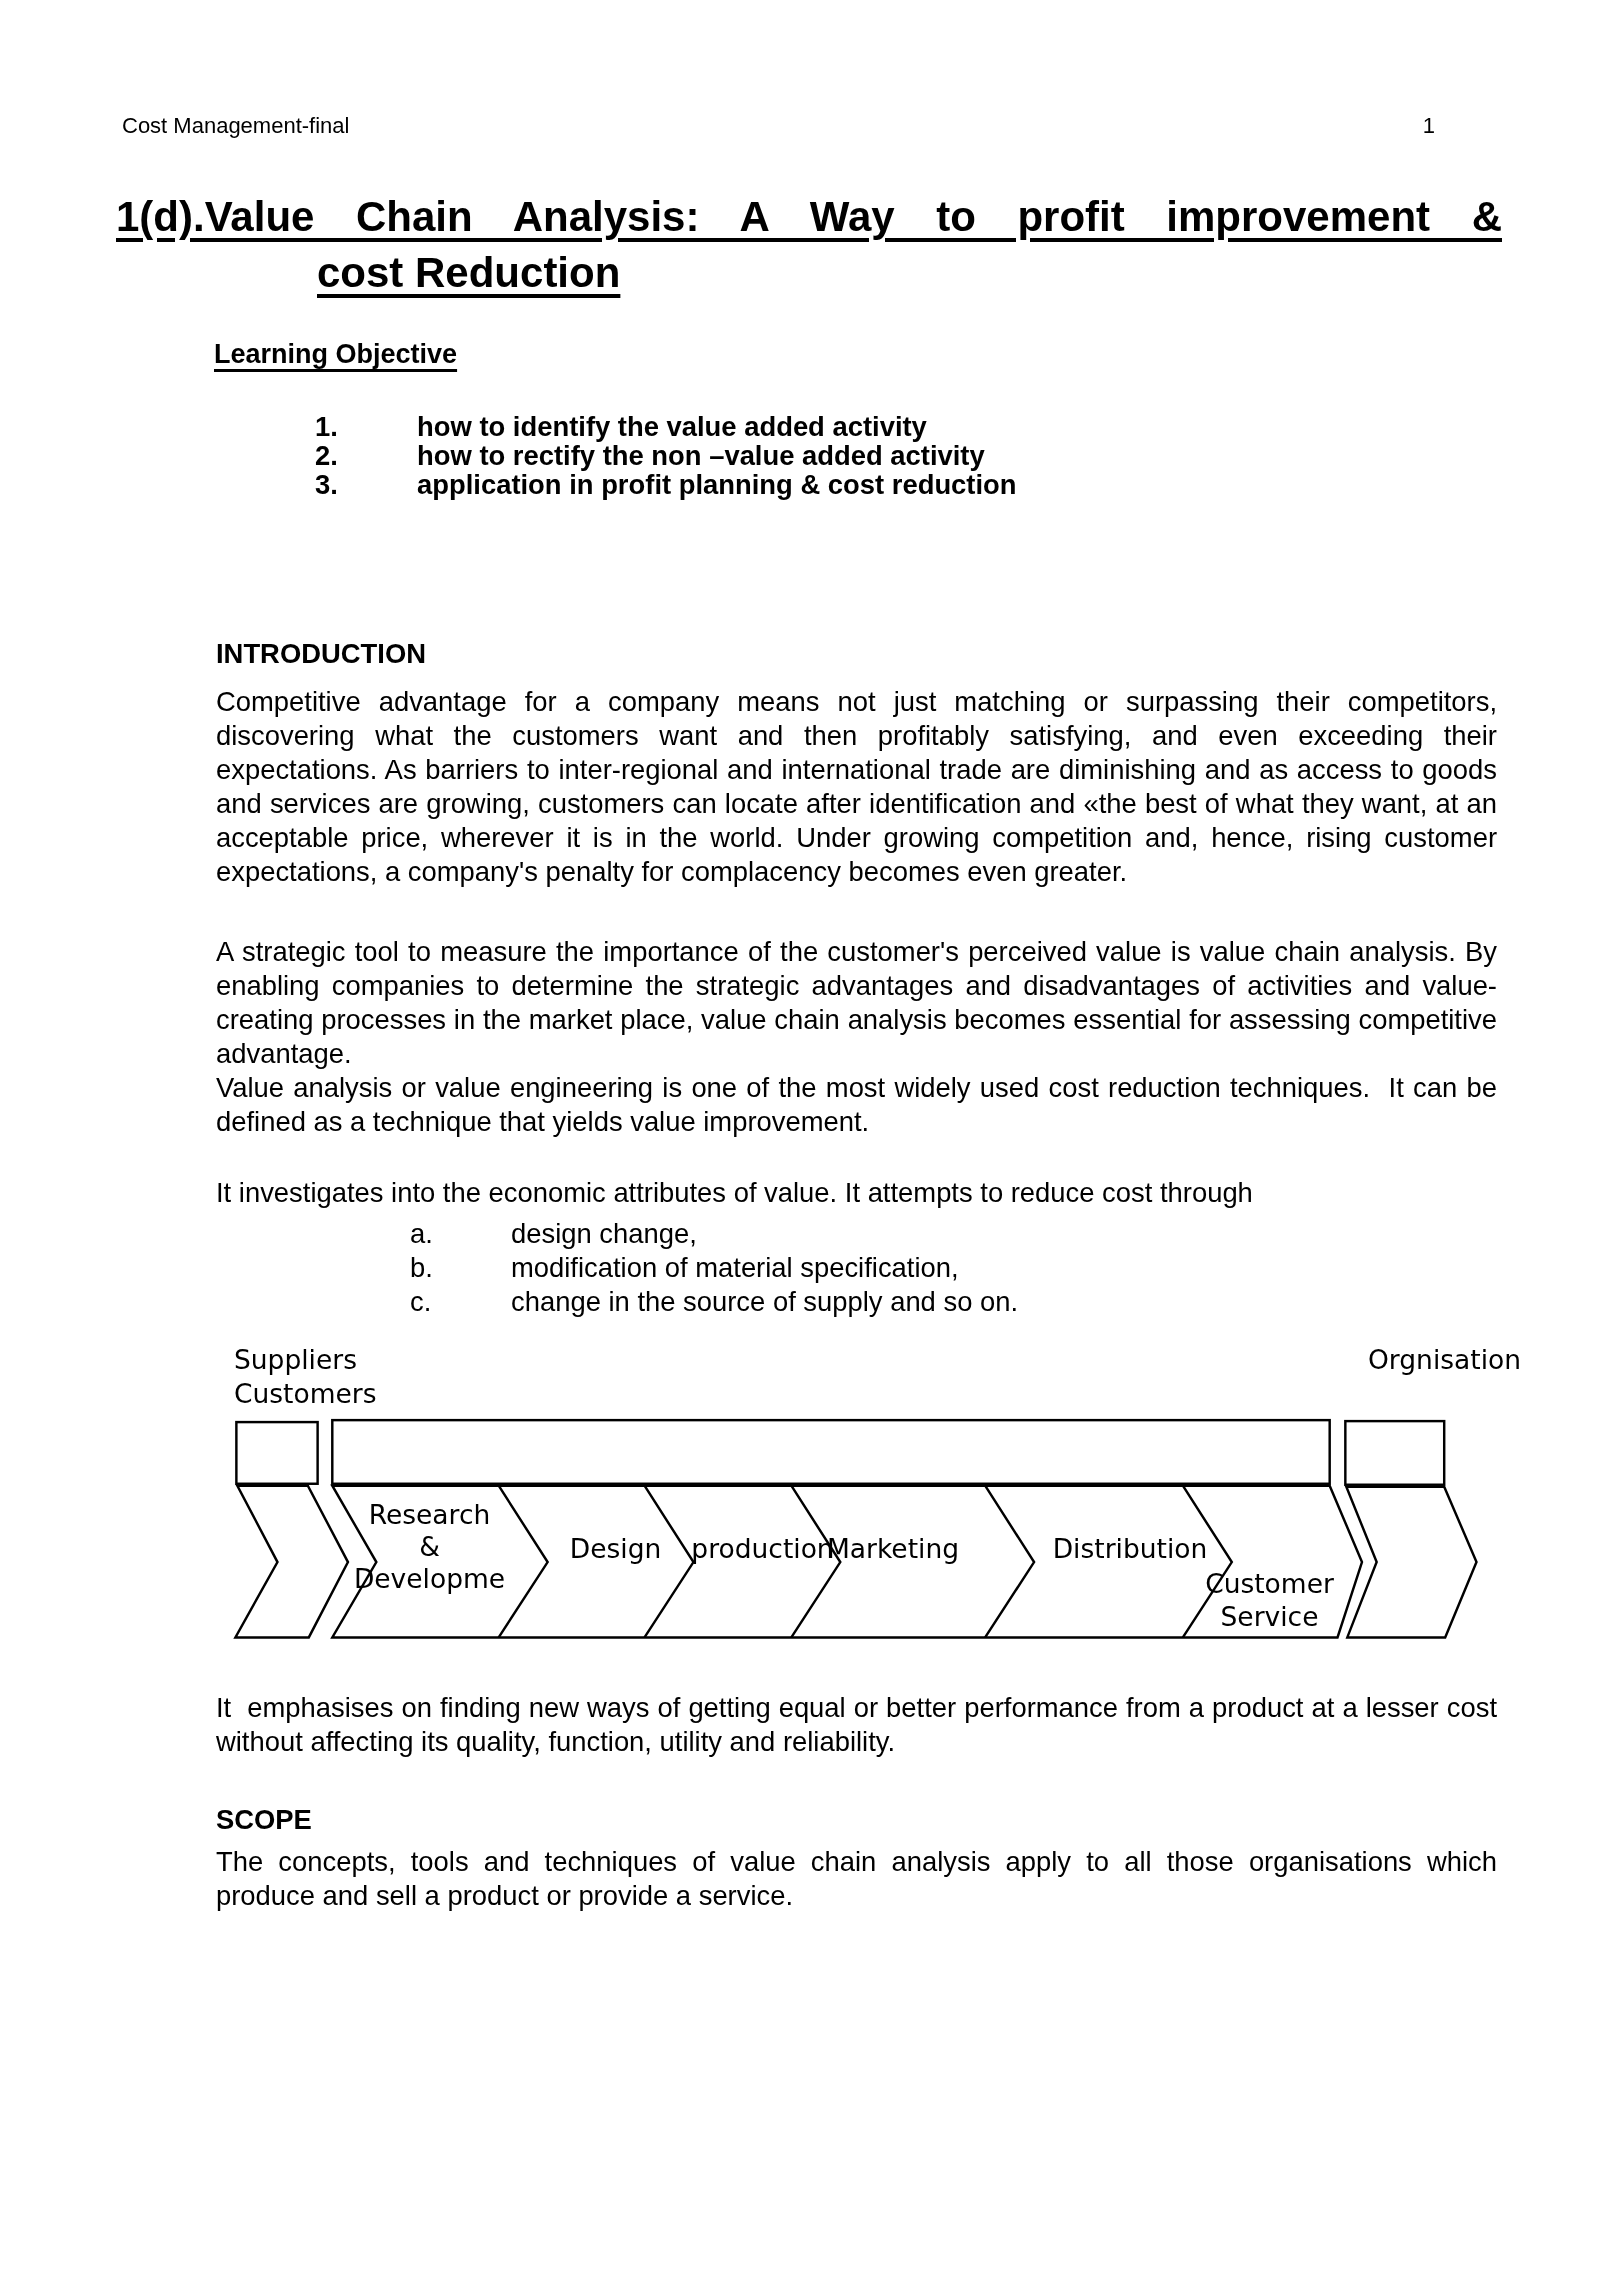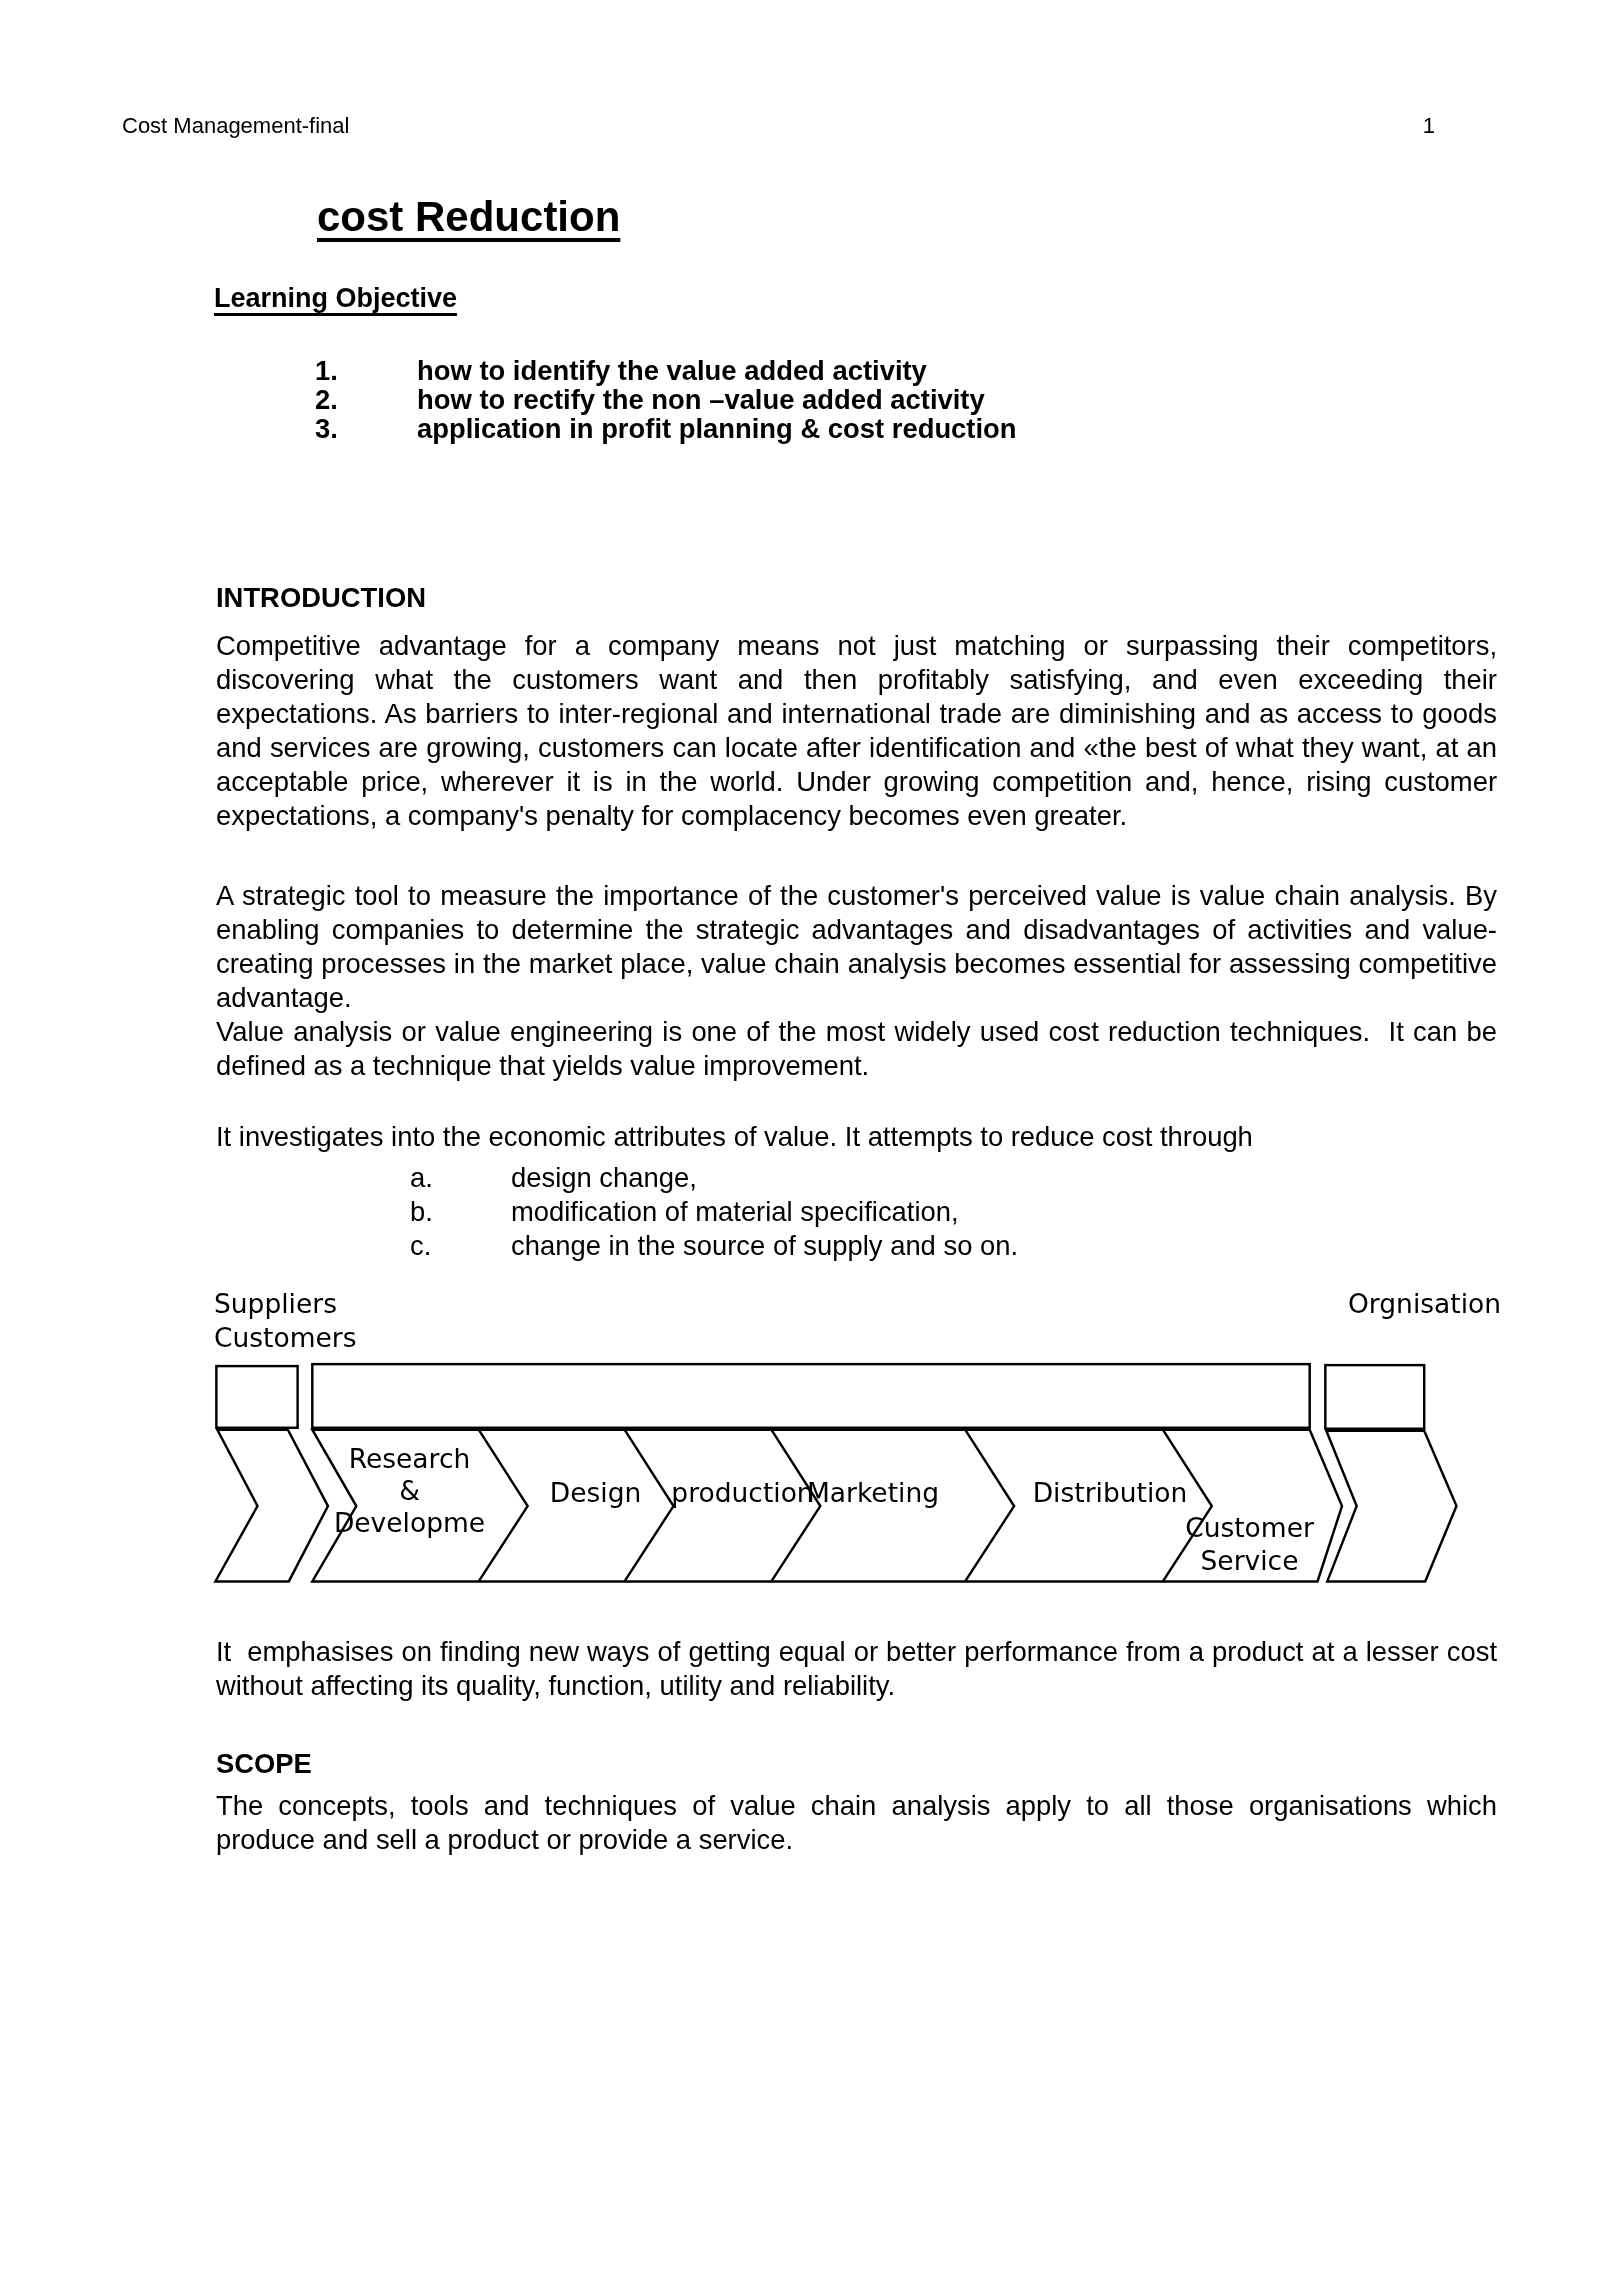--- a/index.html
+++ b/index.html
@@ -62,21 +62,21 @@
   .abc-row{display:flex;}
   .abc-letter{width:101px;flex:0 0 101px;}
   .emphasise{margin-top:34px;}
   .scope-p1{margin-top:11.8px;}
   .scope-p2{margin-top:7.8px;}
   
   .diagram{
     position:relative;margin-top:14.7px;
     width:1424px;height:323px;
     font-family:"DejaVu Sans",sans-serif;
-    font-size:26.5px;line-height:32px;
+    font-size:26.5px;line-height:32px;margin-left:20px;
   }
   .diagram svg{position:absolute;left:0;top:0;}
   .dlabel{position:absolute;white-space:nowrap;}
   .suppliers-label{left:214px;top:9.8px;}
   .customers-label{left:214px;top:44px;}
   .organisation-label{left:1348px;top:9.8px;}
   .stage{position:absolute;text-align:center;}
   .stage-rd{left:319px;top:165px;width:181px;}
   .stage-design{left:522px;top:199px;width:147px;}
   .stage-production{left:668px;top:199px;width:149px;}
@@ -88,20 +88,21 @@
 <body>
 
 <div class="page">
 
   <div class="page-header">
     <span>Cost Management-final</span>
     <span>1</span>
   </div>
 
   <div class="main-title">
+    <div class="title-line-1">1(d).Value Chain Analysis: A Way to profit improvement &amp;</div>
     <div class="title-line-2">
       <span>cost Reduction</span>
     </div>
   </div>
 
   <div class="lo-heading">
     <span>Learning Objective</span>
   </div>
 
   <div class="lo-list">

